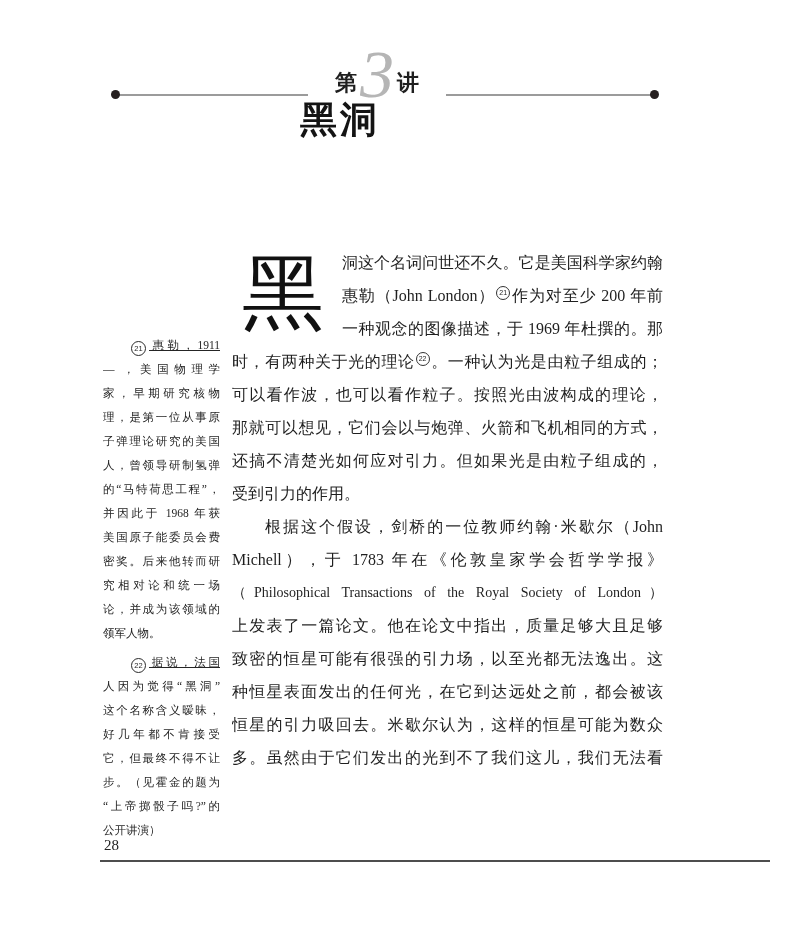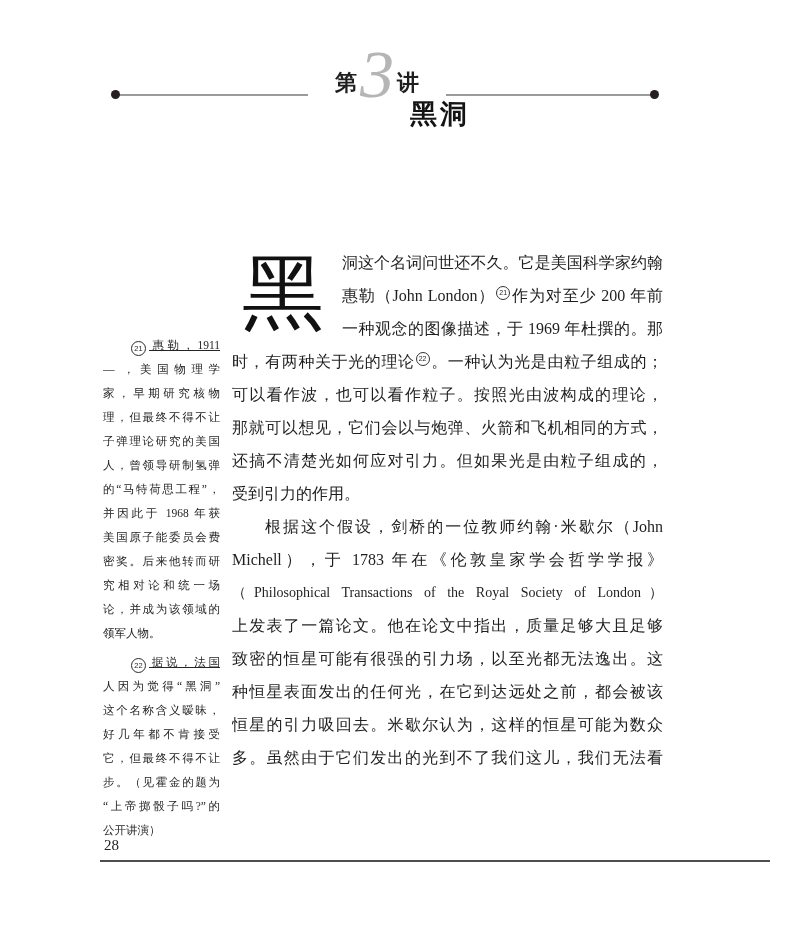--- a/index.html
+++ b/index.html
@@ -33,22 +33,22 @@
     font-size: 22px; line-height: 1; padding-bottom: 12px; letter-spacing: 0;
     font-weight: 600;
   }
   .lecture-label .big-num {
     font-size: 68px; line-height: 0.92; font-style: italic; color: #b5b5b5;
     margin: 0 3px; font-weight: 400;
   }
 
   .chapter-title {
     position: absolute; top: 100px; left: 300px; width: 170px;
-    margin: 0; text-align: right;
-    font-size: 27px; font-weight: 700; letter-spacing: 3px; line-height: 1.1;
+    margin: 0; text-align: left;
+    font-size: 37px; font-weight: 700; letter-spacing: 3px; line-height: 1.1;
     color: #141414;
   }
 
   
   .note {
     position: absolute; left: 103px; width: 117px;
     font-size: 11.5px; line-height: 24px; color: #252525;
   }
   .note-1 { top: 333px; }
   .note-2 { top: 650px; }
@@ -111,21 +111,21 @@
     <span class="zi">讲</span>
   </div>
   <h1 class="chapter-title">黑洞</h1>
 
   <aside class="note note-1">
     <div class="nl first">
       <span class="ref-c">21</span><span>惠勒，1911</span>
     </div>
     <div class="nl">— ，美国物理学</div>
     <div class="nl">家，早期研究核物</div>
-    <div class="nl">理，但最终不得不让</div>
+    <div class="nl">理，是第一位从事原</div>
     <div class="nl">子弹理论研究的美国</div>
     <div class="nl">人，曾领导研制氢弹</div>
     <div class="nl">的“马特荷思工程”，</div>
     <div class="nl">并因此于 1968 年获</div>
     <div class="nl">美国原子能委员会费</div>
     <div class="nl">密奖。后来他转而研</div>
     <div class="nl">究相对论和统一场</div>
     <div class="nl">论，并成为该领域的</div>
     <div class="nl last">领军人物。</div>
   </aside>

